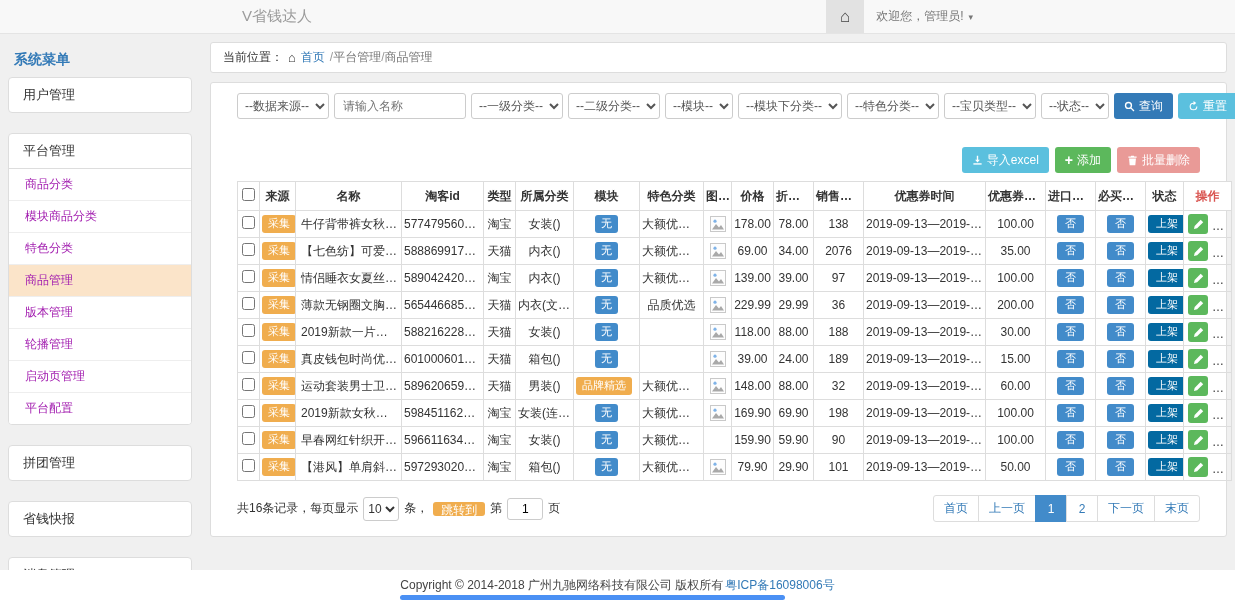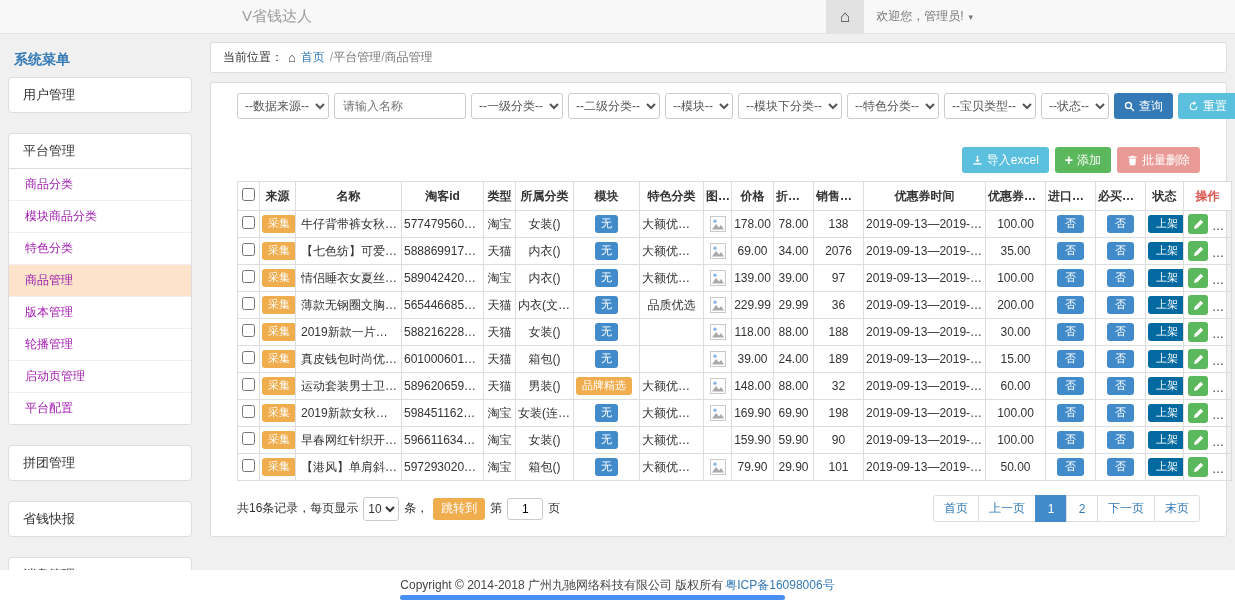--- a/index.html
+++ b/index.html
@@ -59,21 +59,21 @@
   .badge-toggle{cursor:pointer;padding:2px 8px}
   .module-extra{margin-left:2px;color:#333}
   .thumb{display:inline-block;width:16px;height:16px;vertical-align:middle}
   .op-btn{display:inline-flex;align-items:center;justify-content:center;width:20px;height:20px;border:none;border-radius:3px;cursor:pointer;margin:0 2px;padding:0}
   .op-edit{background:#5cb85c}
   .op-del{background:#d9534f}
 
   .pager{display:flex;justify-content:space-between;align-items:center;margin-top:14px;font-size:12px;color:#333}
   .pager-left{display:flex;align-items:center;gap:5px}
   .pp-select{height:24px;border:1px solid #ccc;border-radius:3px;font-size:12px;background:#fff;color:#333}
-  .jump-btn{background:#f0ad4e;color:#fff;border:none;border-radius:3px;height:22px;padding:0 8px;font-size:12px;cursor:pointer}
+  .jump-btn{background:#f0ad4e;color:#fff;border:none;border-radius:3px;height:14px;padding:0 8px;font-size:12px;cursor:pointer}
   .page-input{width:36px;height:22px;border:1px solid #ccc;border-radius:3px;text-align:center;font-size:12px}
   .pager-right{display:flex}
   .pg-btn{min-width:32px;padding:4px 10px;border:1px solid #ddd;background:#fff;color:#337ab7;font-size:12px;cursor:pointer;margin-left:-1px}
   .pg-btn:first-child{border-radius:3px 0 0 3px;margin-left:0}
   .pg-btn:last-child{border-radius:0 3px 3px 0}
   .pg-btn.active{background:#428bca;border-color:#428bca;color:#fff}
 
   .footer{position:absolute;left:0;right:0;bottom:0;height:30px;background:#fff;display:flex;align-items:center;justify-content:center;gap:2px;font-size:12px;color:#444;z-index:4}
   .footer a{color:#337ab7;text-decoration:none;cursor:pointer}
   .hscroll{position:absolute;left:0;right:0;bottom:0;height:5px;z-index:6}

